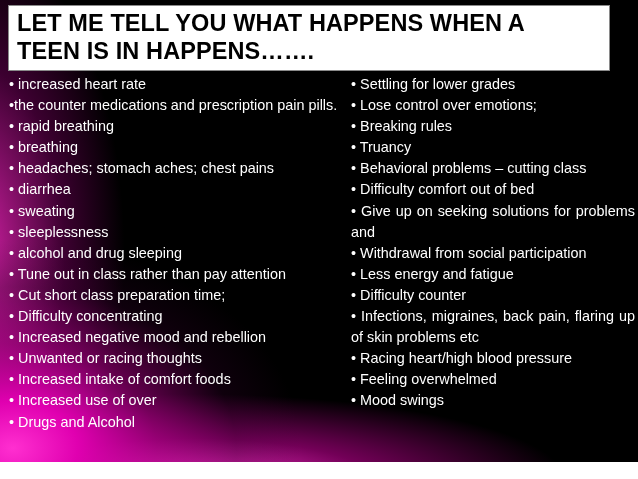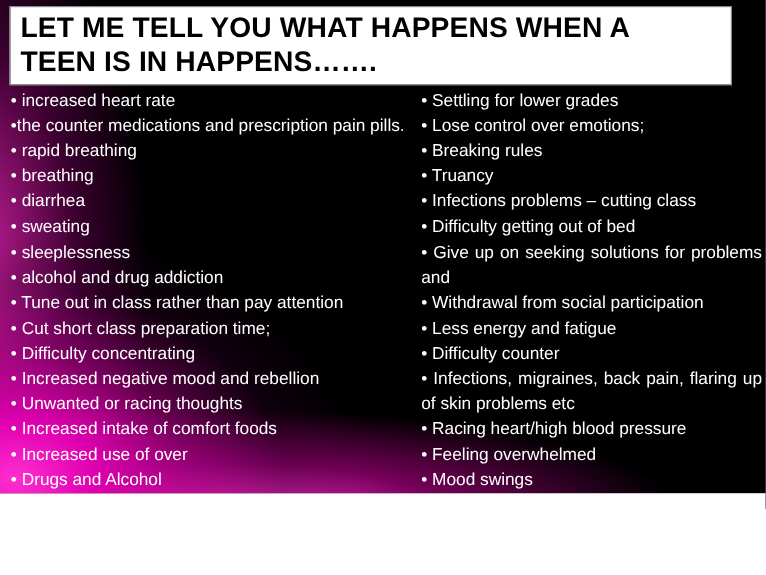--- a/index.html
+++ b/index.html
@@ -8,21 +8,21 @@
   }
   body {
     width: 638px;
     height: 479px;
     overflow: hidden;
     font-family: "Liberation Sans", sans-serif;
   }
   .slide {
     position: relative;
     width: 638px;
-    height: 411px;
+    height: 462px;
     box-sizing: border-box;
     background: #000000;
     
     background-image:
       radial-gradient(ellipse 360px 260px at 2% 97%, #ff2fd0 0%, #e000b0 18%, rgba(180,0,140,0.55) 40%, rgba(60,0,50,0.25) 62%, rgba(0,0,0,0) 80%),
       radial-gradient(ellipse 520px 120px at 30% 104%, #ff31cf 0%, rgba(210,0,160,0.55) 35%, rgba(0,0,0,0) 72%),
       radial-gradient(ellipse 200px 420px at -4% 55%, rgba(255,40,200,0.85) 0%, rgba(150,0,120,0.4) 45%, rgba(0,0,0,0) 75%);
     overflow: hidden;
   }
   .title-box {
@@ -90,41 +90,42 @@
     <div class="title-line">TEEN IS IN HAPPENS…….</div>
   </div>
 
   <div class="columns">
 
     <div class="col col-left">
       <p class="bullet-item nojustify"><span class="b-dot">•</span> <span>increased heart rate</span></p>
       <p class="bullet-item"><span class="b-dot">•</span><span>the counter medications and prescription pain pills.</span></p>
       <p class="bullet-item nojustify"><span class="b-dot">•</span> <span>rapid breathing</span></p>
       <p class="bullet-item nojustify"><span class="b-dot">•</span> <span>breathing</span></p>
+      <p class="bullet-item nojustify"><span class="b-dot">•</span> <span>headaches; stomach aches; chest pains</span></p>
       <p class="bullet-item nojustify"><span class="b-dot">•</span> <span>diarrhea</span></p>
       <p class="bullet-item nojustify"><span class="b-dot">•</span> <span>sweating</span></p>
       <p class="bullet-item nojustify"><span class="b-dot">•</span> <span>sleeplessness</span></p>
-      <p class="bullet-item nojustify"><span class="b-dot">•</span> <span>alcohol and drug addiction</span></p>
+      <p class="bullet-item nojustify"><span class="b-dot">•</span> <span>alcohol and drug sleeping</span></p>
       <p class="bullet-item nojustify"><span class="b-dot">•</span> <span>Tune out in class rather than pay attention</span></p>
       <p class="bullet-item nojustify"><span class="b-dot">•</span> <span>Cut short class preparation time;</span></p>
       <p class="bullet-item nojustify"><span class="b-dot">•</span> <span>Difficulty concentrating</span></p>
       <p class="bullet-item nojustify"><span class="b-dot">•</span> <span>Increased negative mood and rebellion</span></p>
       <p class="bullet-item nojustify"><span class="b-dot">•</span> <span>Unwanted or racing thoughts</span></p>
       <p class="bullet-item nojustify"><span class="b-dot">•</span> <span>Increased intake of comfort foods</span></p>
       <p class="bullet-item nojustify"><span class="b-dot">•</span> <span>Increased use of over</span></p>
       <p class="bullet-item nojustify"><span class="b-dot">•</span> <span>Drugs and Alcohol</span></p>
     </div>
 
     <div class="col col-right">
       <p class="bullet-item nojustify"><span class="b-dot">•</span> <span>Settling for lower grades</span></p>
       <p class="bullet-item nojustify"><span class="b-dot">•</span> <span>Lose control over emotions;</span></p>
       <p class="bullet-item nojustify"><span class="b-dot">•</span> <span>Breaking rules</span></p>
       <p class="bullet-item nojustify"><span class="b-dot">•</span> <span>Truancy</span></p>
-      <p class="bullet-item nojustify"><span class="b-dot">•</span> <span>Infections problems – cutting class</span></p>
-      <p class="bullet-item nojustify"><span class="b-dot">•</span> <span>Difficulty getting out of bed</span></p>
+      <p class="bullet-item nojustify"><span class="b-dot">•</span> <span>Behavioral problems – cutting class</span></p>
+      <p class="bullet-item nojustify"><span class="b-dot">•</span> <span>Difficulty comfort out of bed</span></p>
       <p class="bullet-item"><span class="b-dot">•</span> <span>Give up on seeking solutions for problems and</span></p>
       <p class="bullet-item"><span class="b-dot">•</span> <span>Withdrawal from social participation</span></p>
       <p class="bullet-item nojustify"><span class="b-dot">•</span> <span>Less energy and fatigue</span></p>
       <p class="bullet-item nojustify"><span class="b-dot">•</span> <span>Difficulty counter</span></p>
       <p class="bullet-item"><span class="b-dot">•</span> <span>Infections, migraines, back pain, flaring up of skin problems etc</span></p>
       <p class="bullet-item nojustify"><span class="b-dot">•</span> <span>Racing heart/high blood pressure</span></p>
       <p class="bullet-item nojustify"><span class="b-dot">•</span> <span>Feeling overwhelmed</span></p>
       <p class="bullet-item nojustify"><span class="b-dot">•</span> <span>Mood swings</span></p>
     </div>
 

